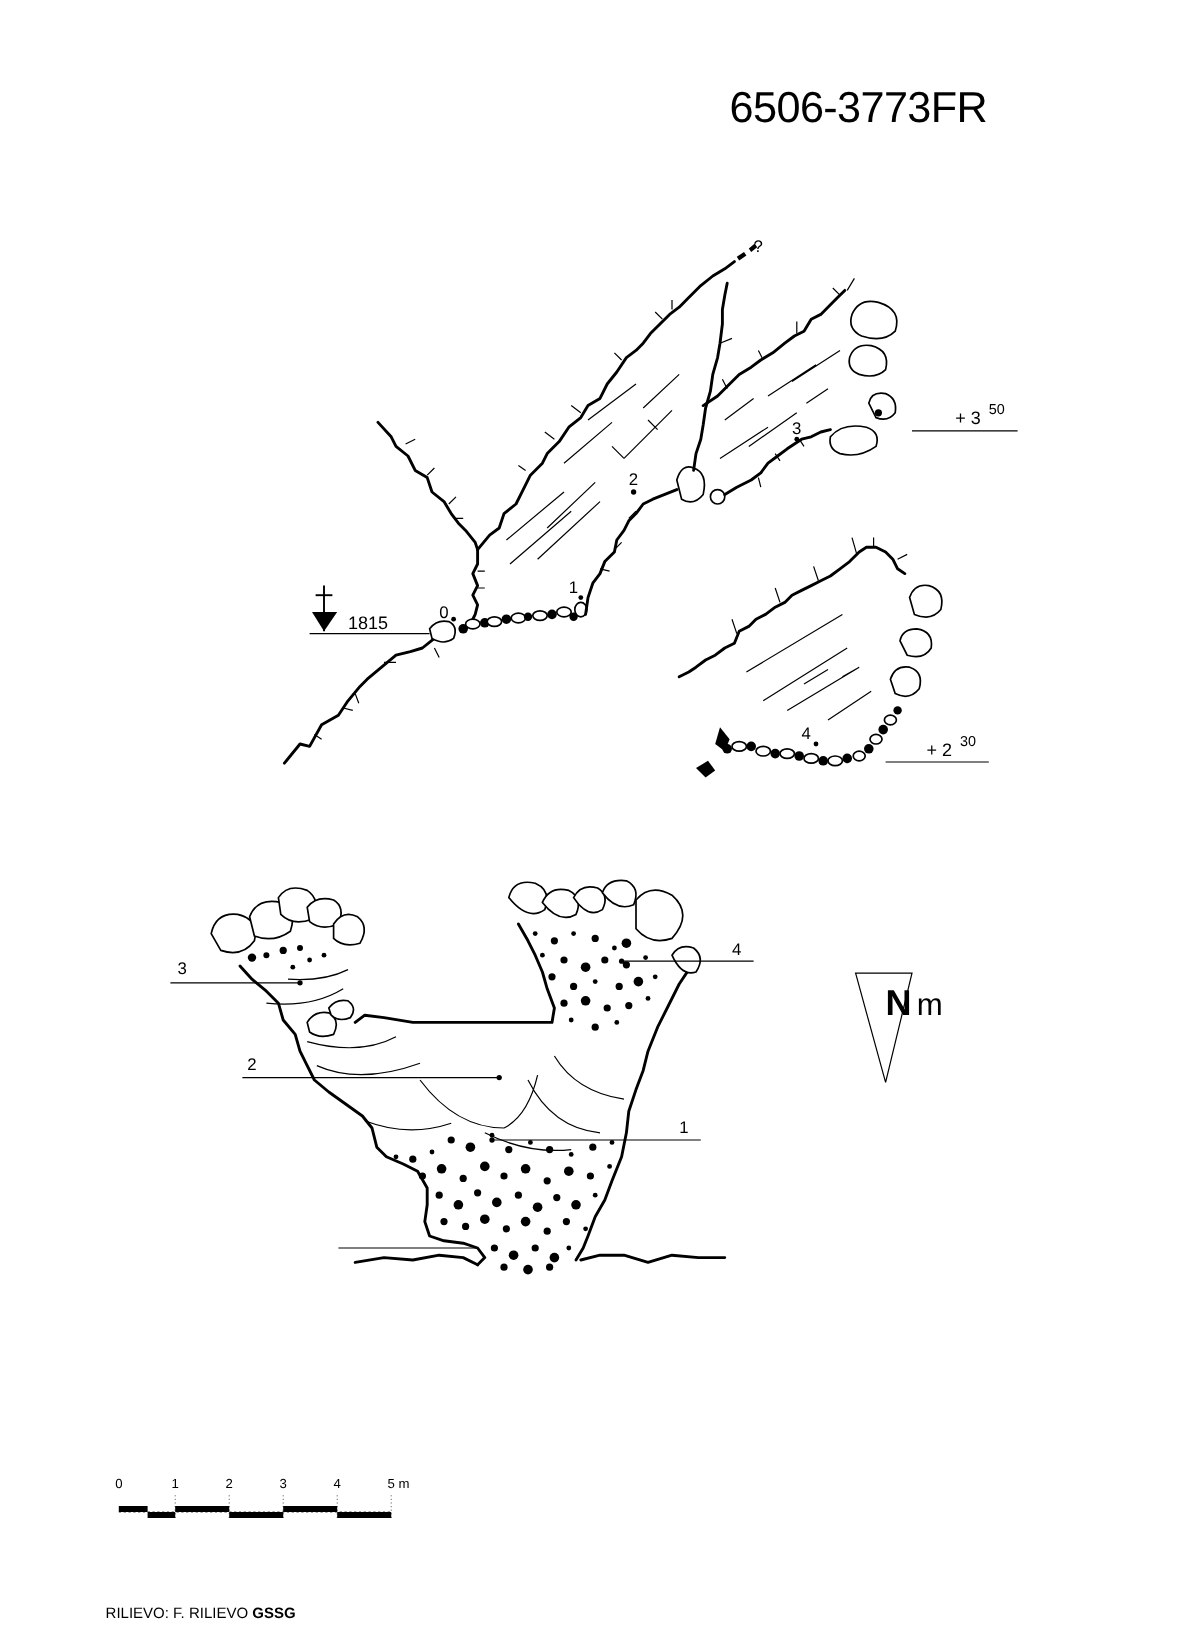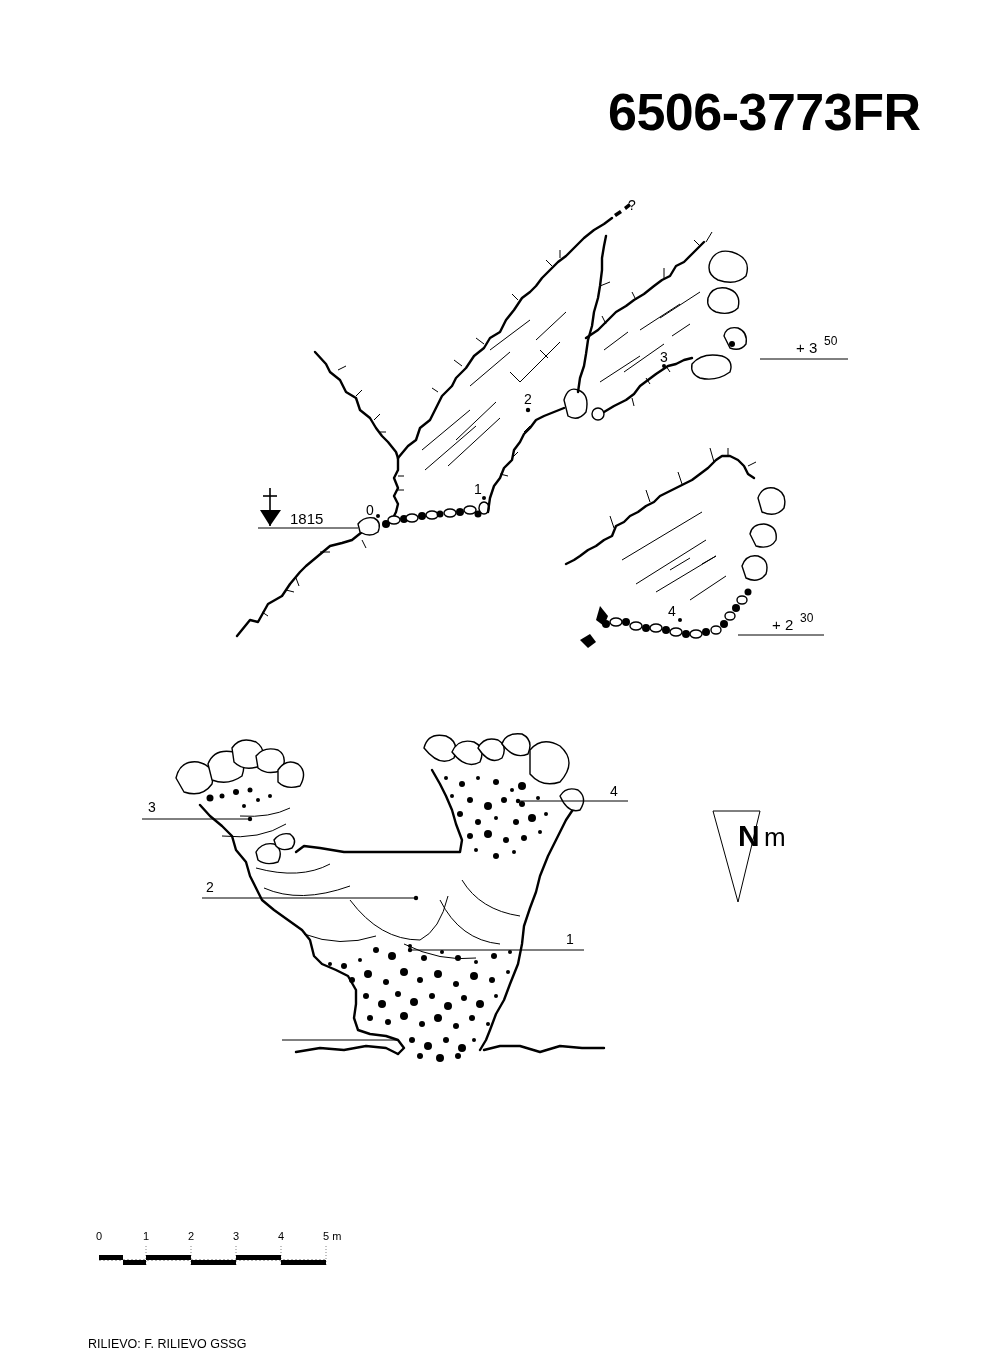--- a/index.html
+++ b/index.html
@@ -1,21 +1,21 @@
 <!DOCTYPE html>
 <html><head>
 <meta charset="utf-8">
 <style>
   html, body { margin: 0; padding: 0; background: #ffffff; }
   body { width: 1000px; height: 1368px; position: relative; overflow: hidden;
          font-family: "Liberation Sans", sans-serif; color: #000; }
   .abs { position: absolute; }
-  #cave-code { left: 608px; top: 86px; font-size: 52px; font-weight: bold; letter-spacing: -0.5px; line-height: 1; }
+  #cave-code { left: 608px; top: 72px; font-size: 36px; font-weight: normal; letter-spacing: -0.5px; line-height: 1; }
   #credits { left: 88px; top: 1338px; font-size: 12.5px; line-height: 1; }
-  #credits b { font-weight: normal; }
+  #credits b { font-weight: bold; }
   svg text { font-family: "Liberation Sans", sans-serif; fill: #000; }
   .wall { fill: none; stroke: #000; stroke-width: 2.4; stroke-linejoin: round; stroke-linecap: round; }
   .thin { fill: none; stroke: #000; stroke-width: 1; }
   .med { fill: none; stroke: #000; stroke-width: 1.6; }
   .rock { fill: #fff; stroke: #000; stroke-width: 1.4; }
   .blk { fill: #000; }
 </style>
 </head>
 <body>
 

